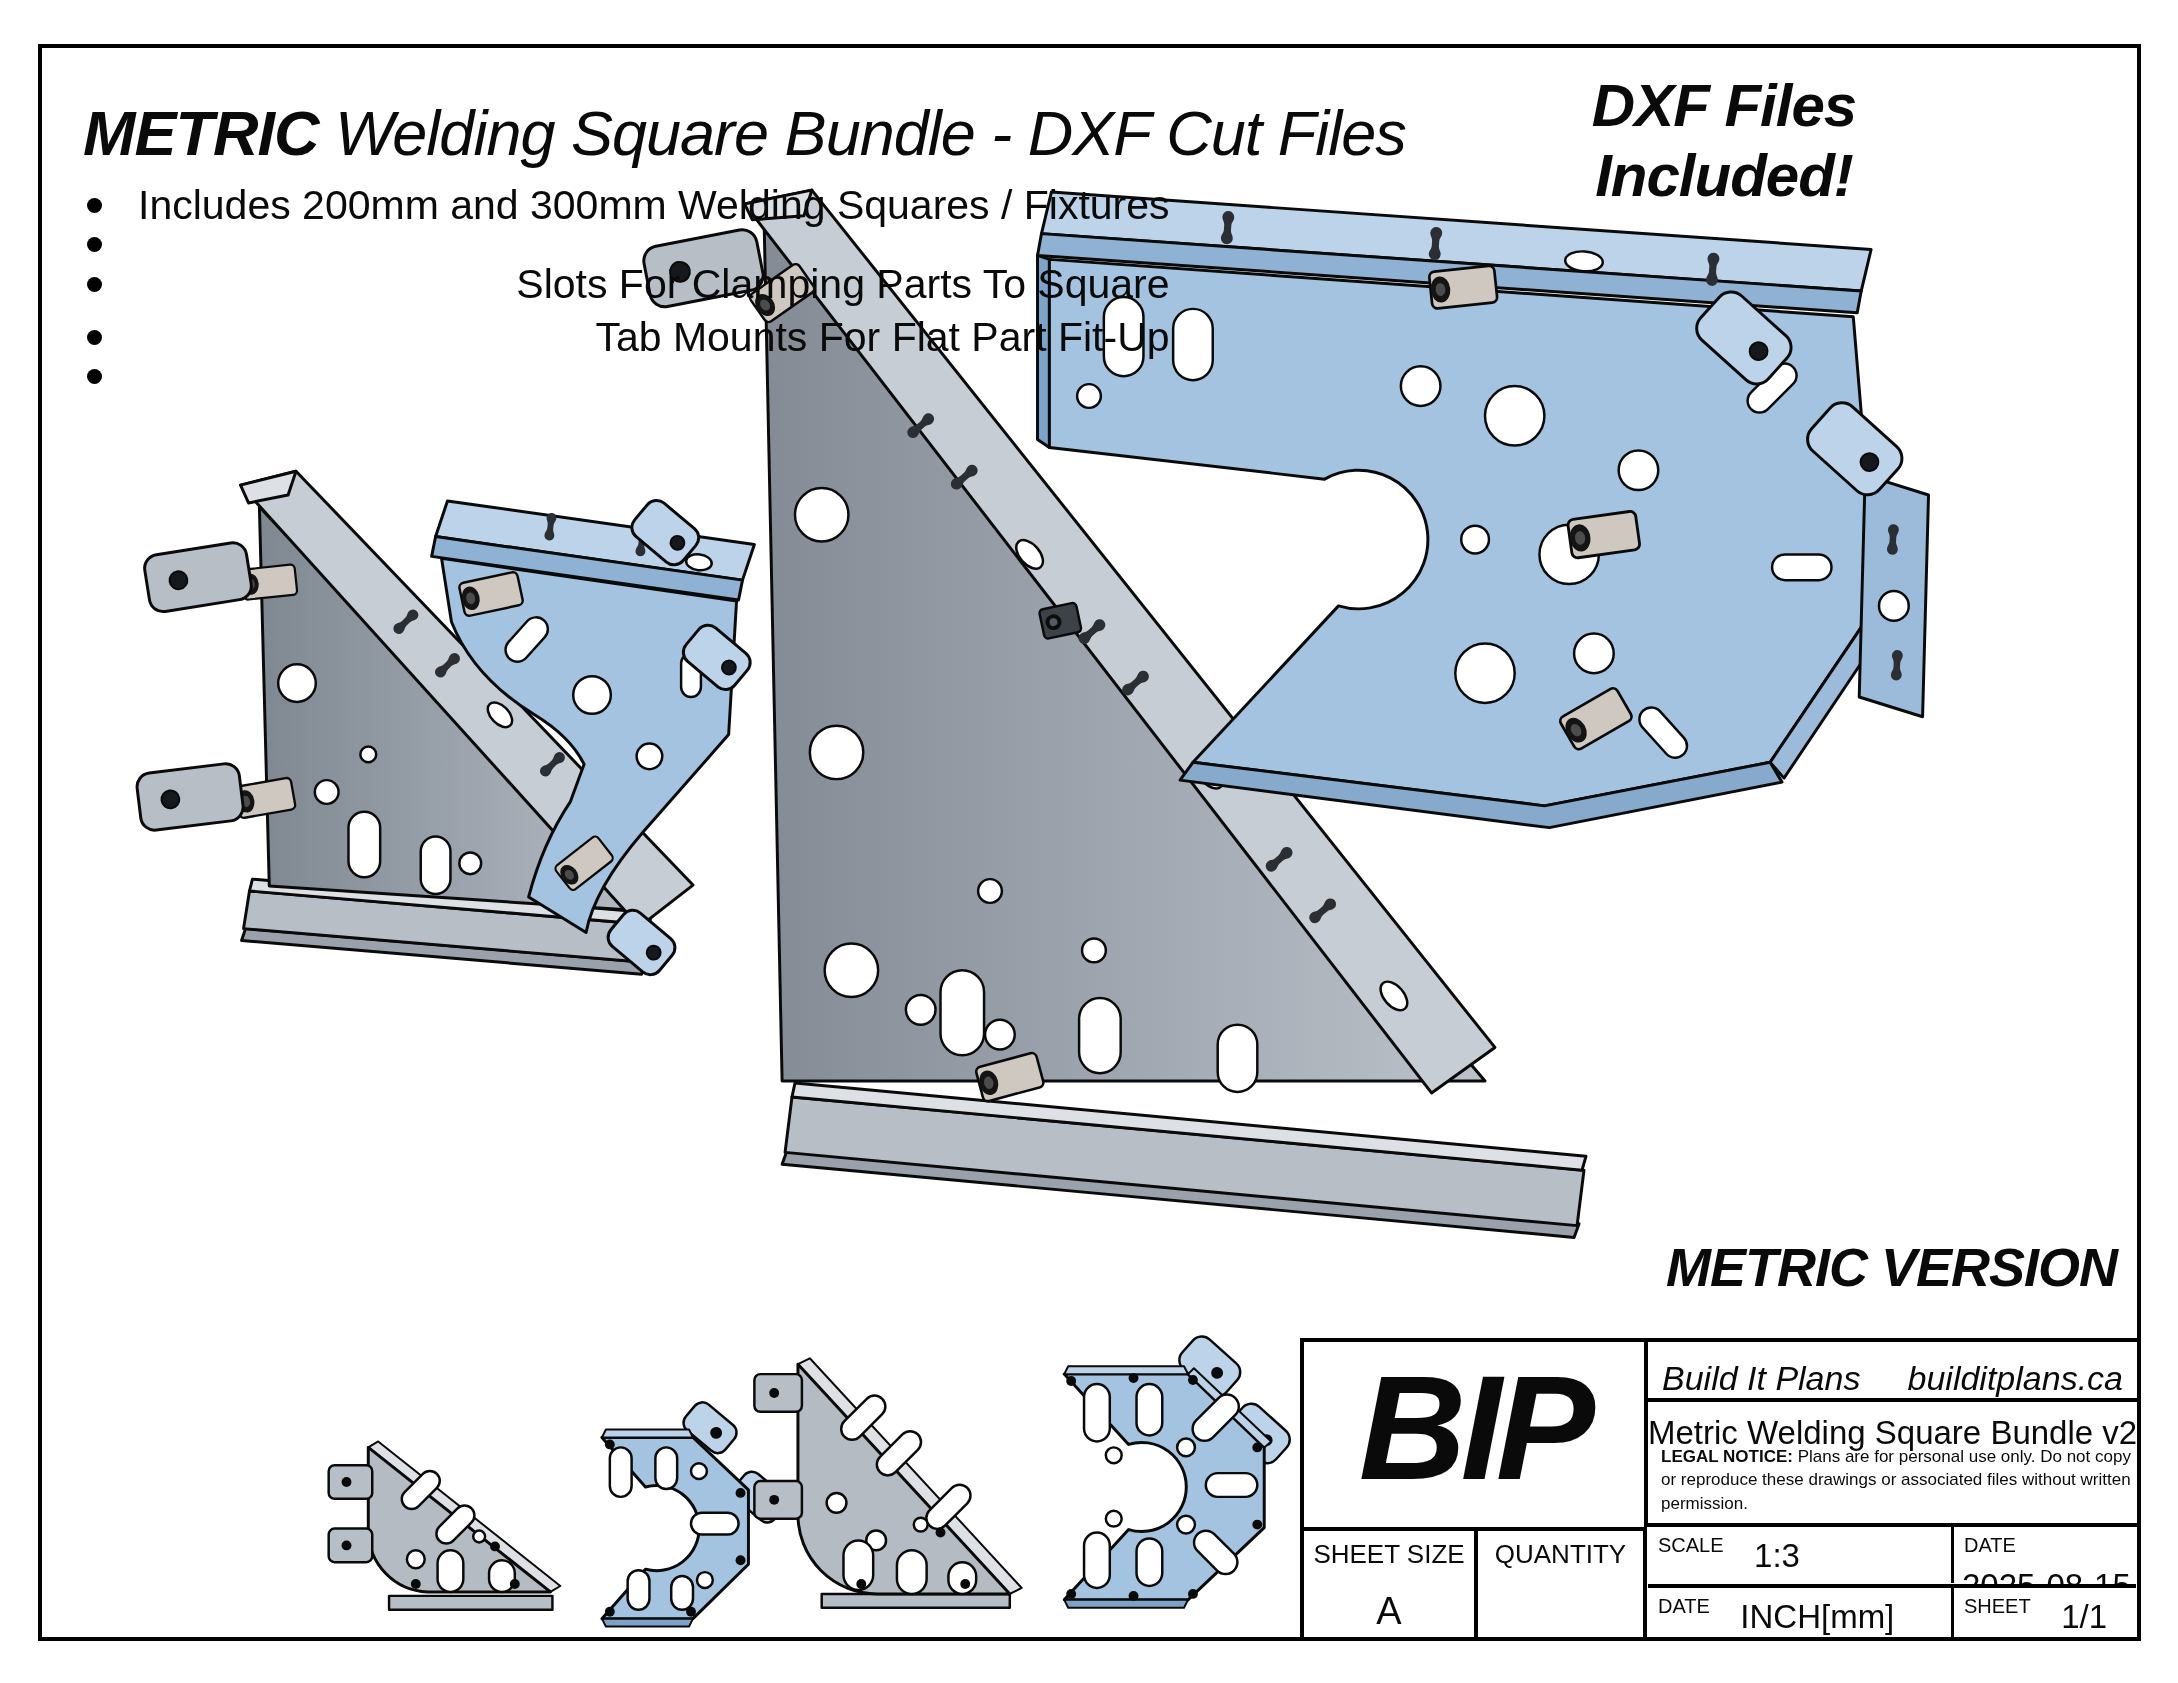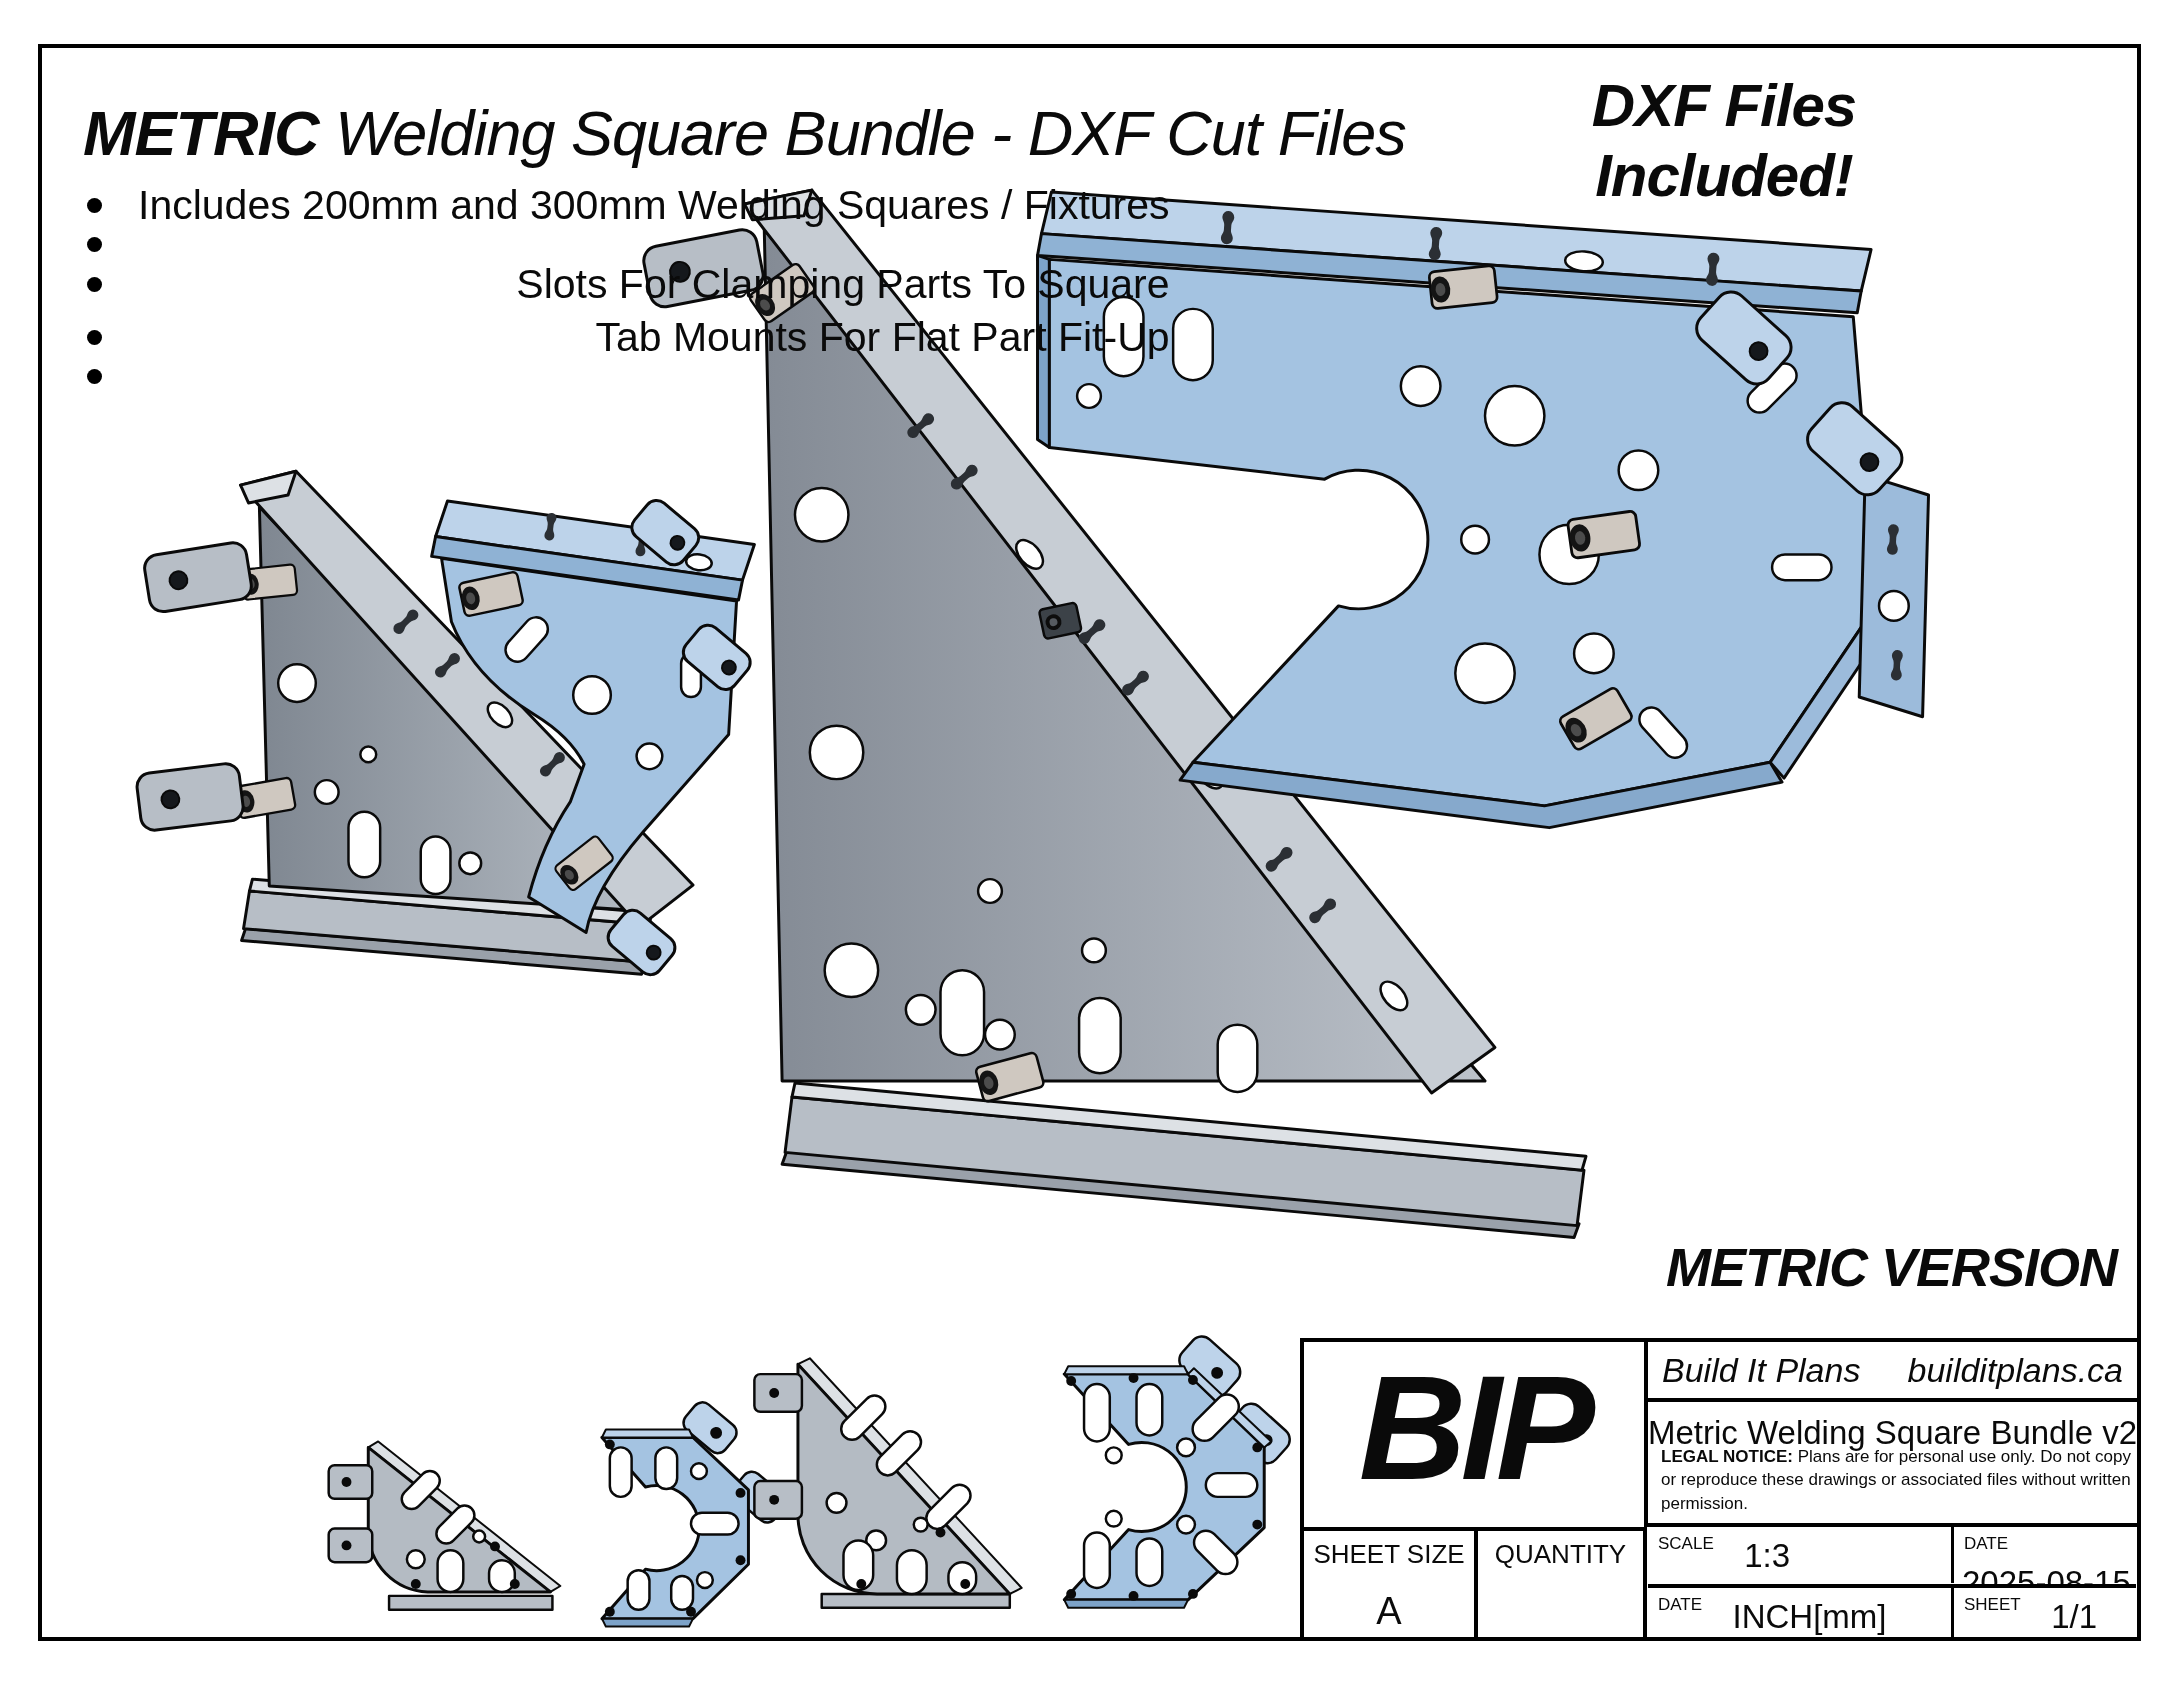--- a/index.html
+++ b/index.html
@@ -33,31 +33,31 @@
     position:absolute;left:1300px;top:1338px;width:841px;height:303px;
     border:4px solid #000;box-sizing:border-box;background:#fff;z-index:3;
   }
   .tb-cell{position:absolute;box-sizing:border-box;background:#fff;}
   .tb-bip{left:0;top:0;width:344px;height:185px;border-right:4px solid #000;
     display:flex;justify-content:center;}
   .tb-bip span{font-size:149px;font-weight:bold;font-style:italic;letter-spacing:-6px;}
   .tb-sheetsize{left:0;top:185px;width:174px;height:110px;border-top:4px solid #000;border-right:4px solid #000;text-align:center;}
   .tb-quantity{left:174px;top:185px;width:169px;height:110px;border-top:4px solid #000;border-right:4px solid #000;text-align:center;}
   .tb-company{left:344px;top:0;width:489px;height:60px;border-bottom:4px solid #000;
-    display:flex;align-items:center;justify-content:space-between;padding:0 14px;}
+    display:flex;align-items:flex-end;justify-content:space-between;padding:0 14px;}
   .tb-company span{font-size:34px;font-style:italic;white-space:nowrap;}
   .tb-name{left:344px;top:60px;width:489px;height:125px;border-bottom:4px solid #000;}
   .tb-name .dwg-title{display:block;text-align:center;margin-top:12px;font-size:33px;white-space:nowrap;}
   .tb-name .legal{position:absolute;left:13px;right:6px;bottom:7px;font-size:17px;line-height:1.4;}
   .tb-name .legal b{font-weight:bold;}
   .tb-scale{left:344px;top:185px;width:307px;height:56px;border-right:4px solid #000;}
   .tb-date{left:650px;top:185px;width:182px;height:56px;}
   .tb-units{left:344px;top:242px;width:307px;height:53px;border-top:4px solid #000;border-right:4px solid #000;}
   .tb-sheet{left:650px;top:242px;width:182px;height:53px;border-top:4px solid #000;}
-  .tb-label{font-size:17px;display:inline-block;margin:7px 0 0 10px;vertical-align:top;}
+  .tb-label{font-size:20px;display:inline-block;margin:7px 0 0 10px;vertical-align:top;}
   .tb-value{font-size:33px;display:inline-block;margin:10px 0 0 26px;vertical-align:top;white-space:nowrap;}
   .tb-head{font-size:26px;display:block;margin-top:8px;}
   .tb-big{font-size:38px;display:block;margin-top:20px;}
 </style>
 </head>
 <body>
 
 <div class="frame"></div>
 
 <svg class="art" width="2178" height="1683" viewBox="0 0 2200 1700">

